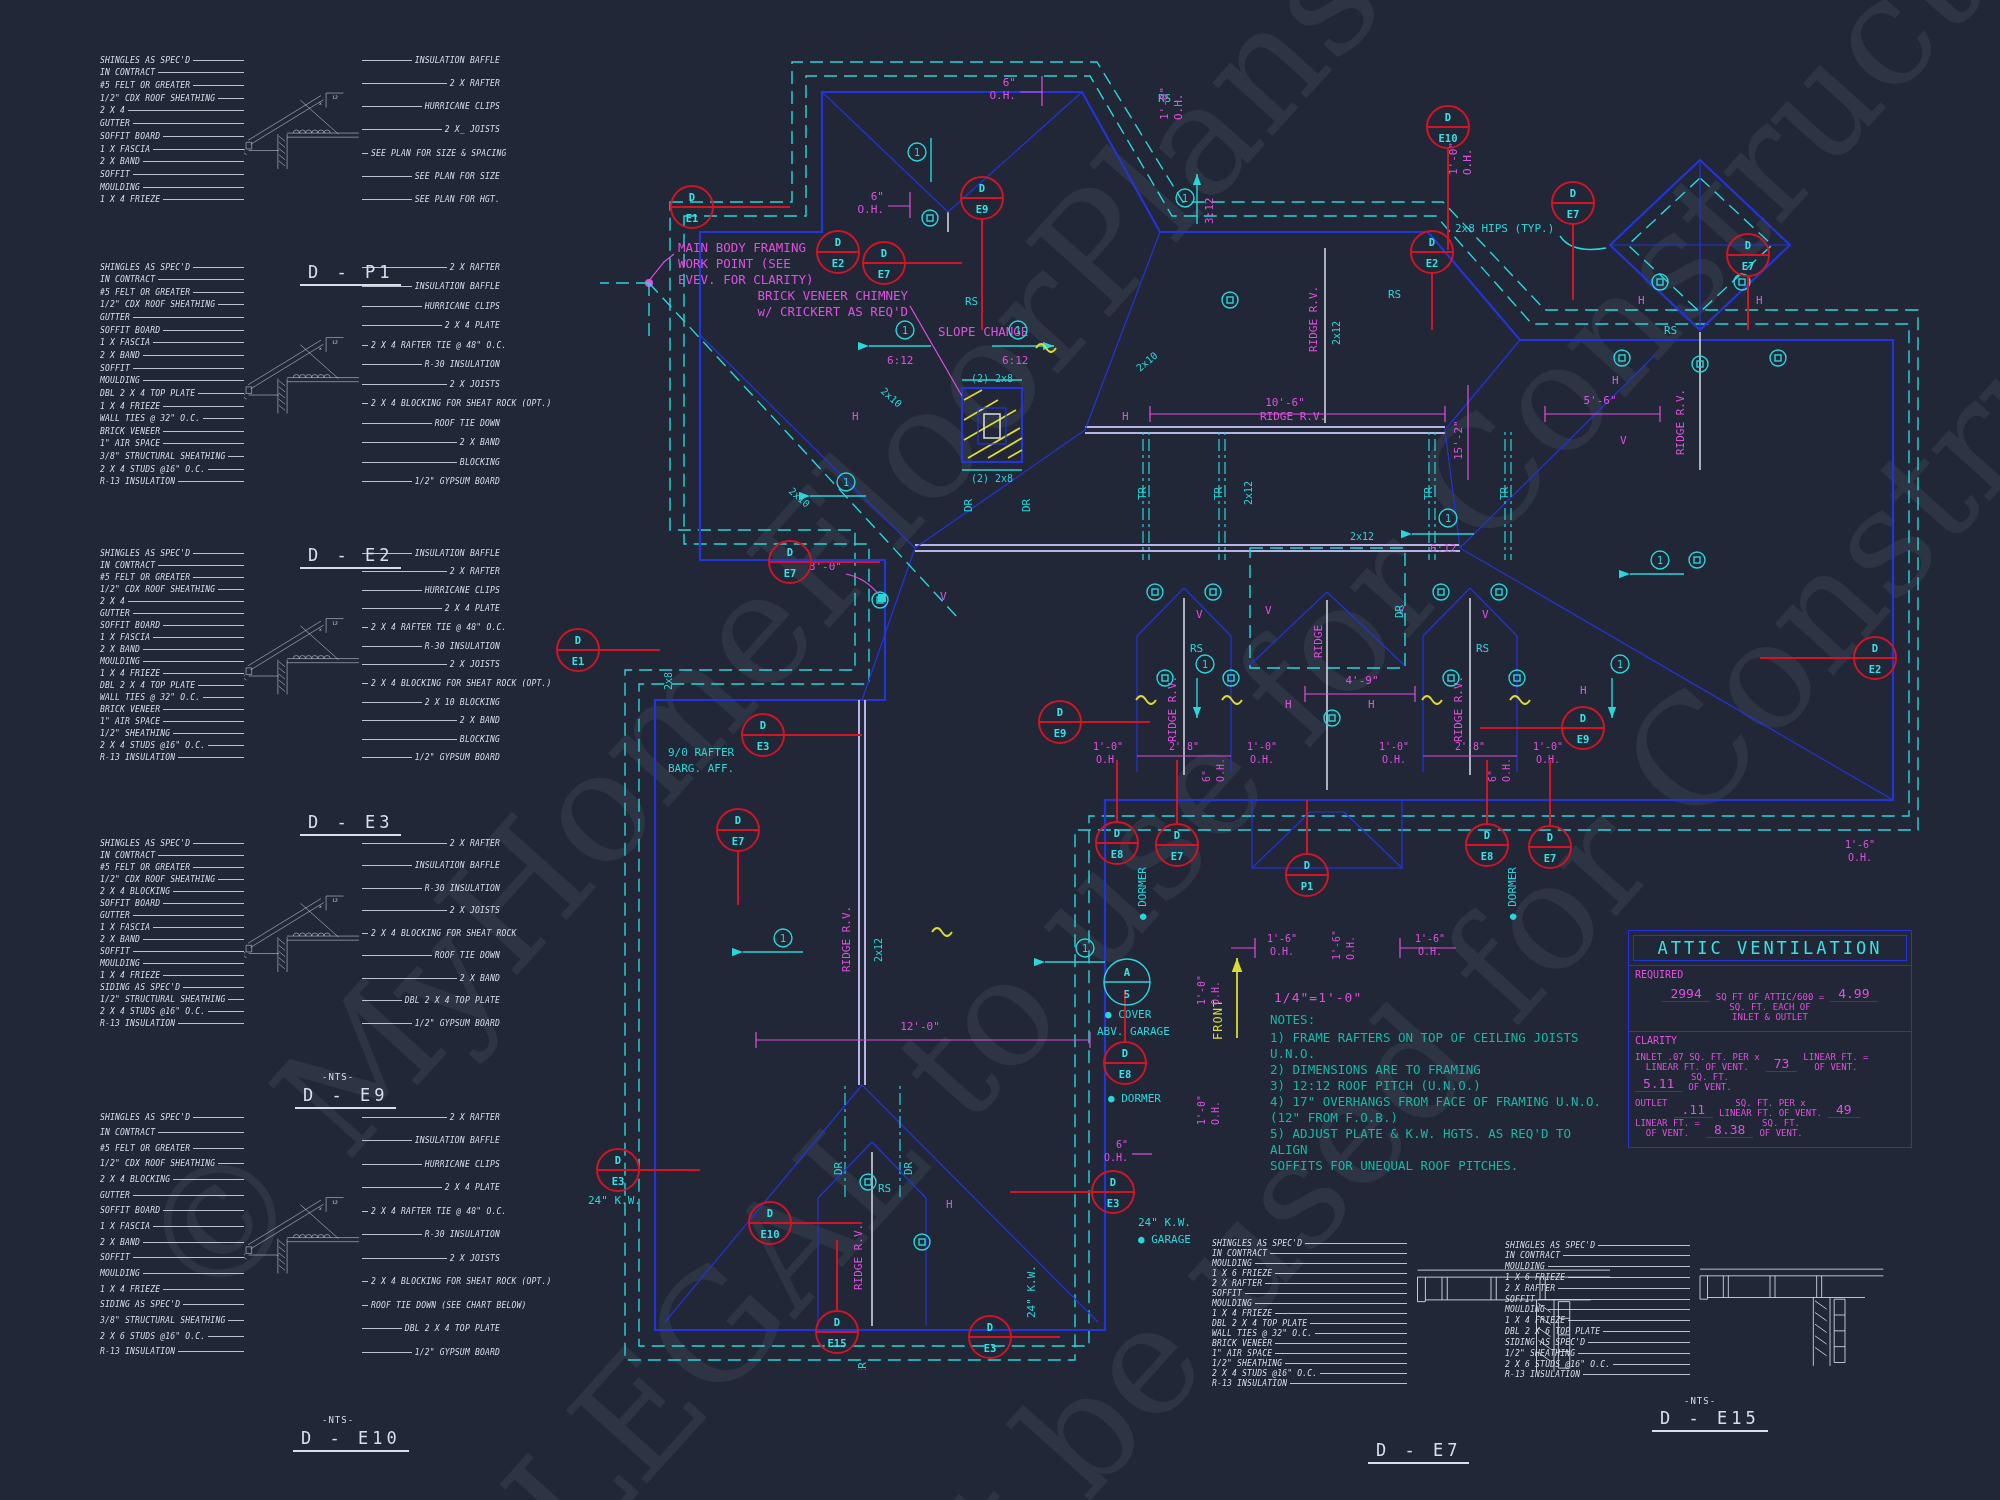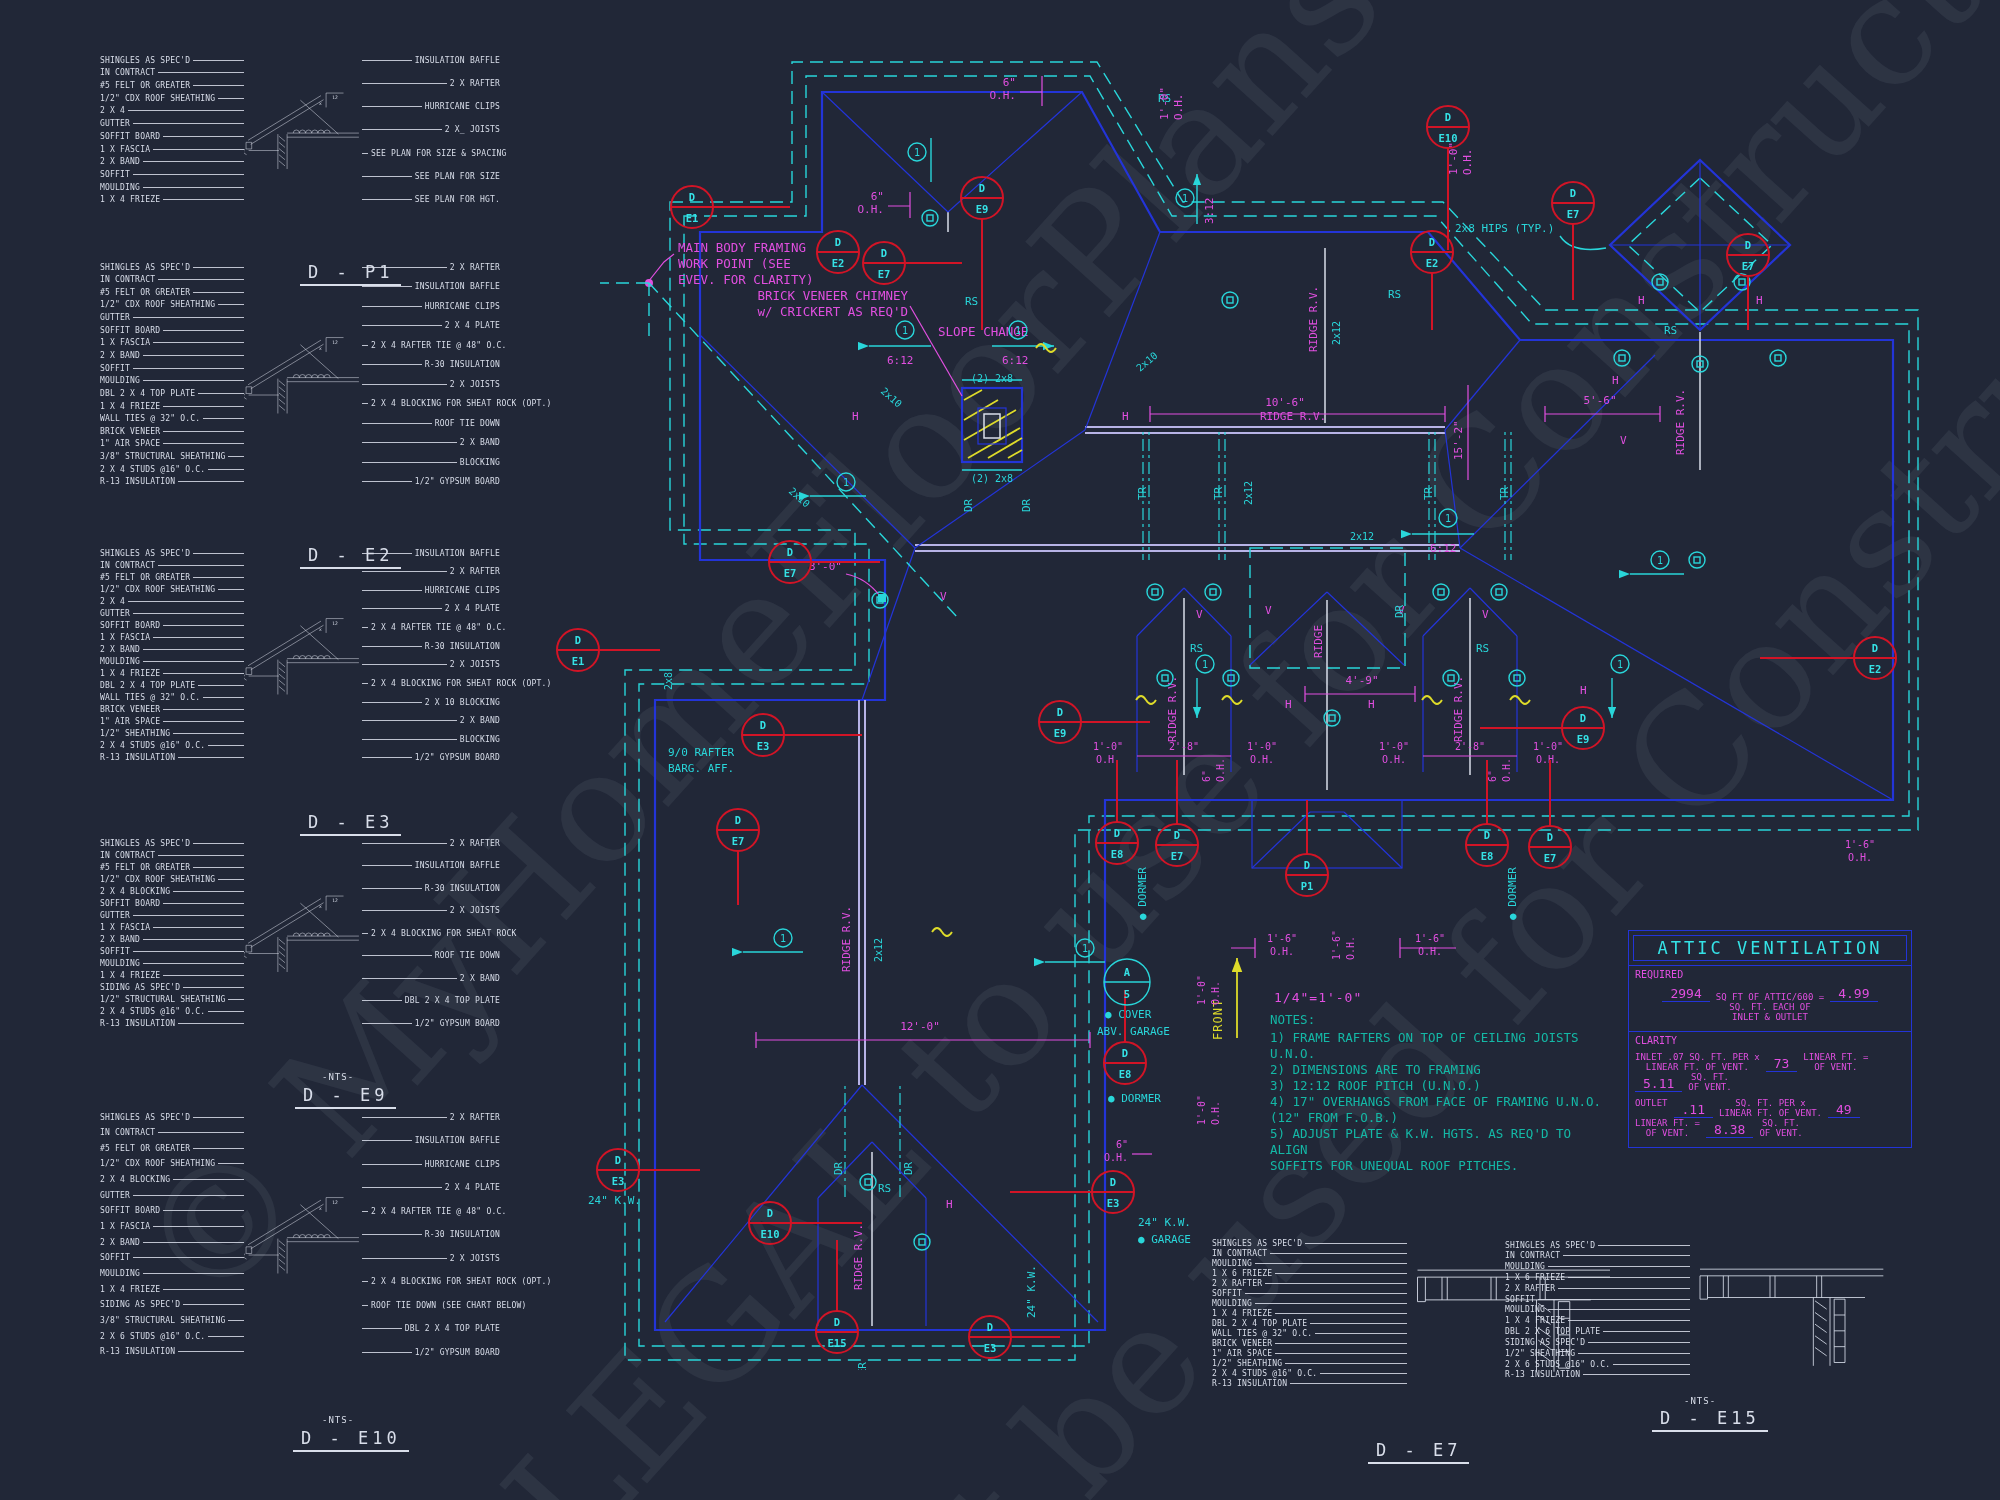--- a/index.html
+++ b/index.html
@@ -4,21 +4,21 @@
 <style>
   html,body{margin:0;padding:0;background:#10141f;}
   .stage{position:relative;width:2000px;height:1500px;background:#212737;overflow:hidden;
          font-family:"DejaVu Sans Mono","Liberation Mono",monospace;}
   
   .wm{position:absolute;font-family:"DejaVu Serif","Liberation Serif",serif;
       color:rgba(205,213,232,0.075);white-space:nowrap;transform-origin:left center;
       transform:rotate(-48deg);pointer-events:none;}
   
   .detail{position:absolute;display:flex;align-items:stretch;}
-  .dcol{display:flex;flex-direction:column;justify-content:space-between;}
+  .dcol{display:flex;flex-direction:column;justify-content:space-between;font-style:italic;}
   .dcol.left{width:152px;}
   .dcol.right{width:138px;}
   .lblrow{display:flex;align-items:center;gap:3px;min-height:10px;}
   .lblrow .t{color:#d9deea;font-size:8px;letter-spacing:.2px;white-space:nowrap;}
   .lblrow .ln{flex:1 1 auto;border-top:1px solid rgba(217,222,234,.85);min-width:6px;}
   .dsvg{width:118px;flex:0 0 auto;}
   .dsvg svg{width:100%;height:100%;}
   .dtitle{position:absolute;color:#d9deea;font-size:17px;letter-spacing:4px;
           border-bottom:2px solid #d9deea;padding:0 8px 2px 8px;margin-top:40px;}
   .nts{position:absolute;color:#d9deea;font-size:9px;letter-spacing:1px;}

